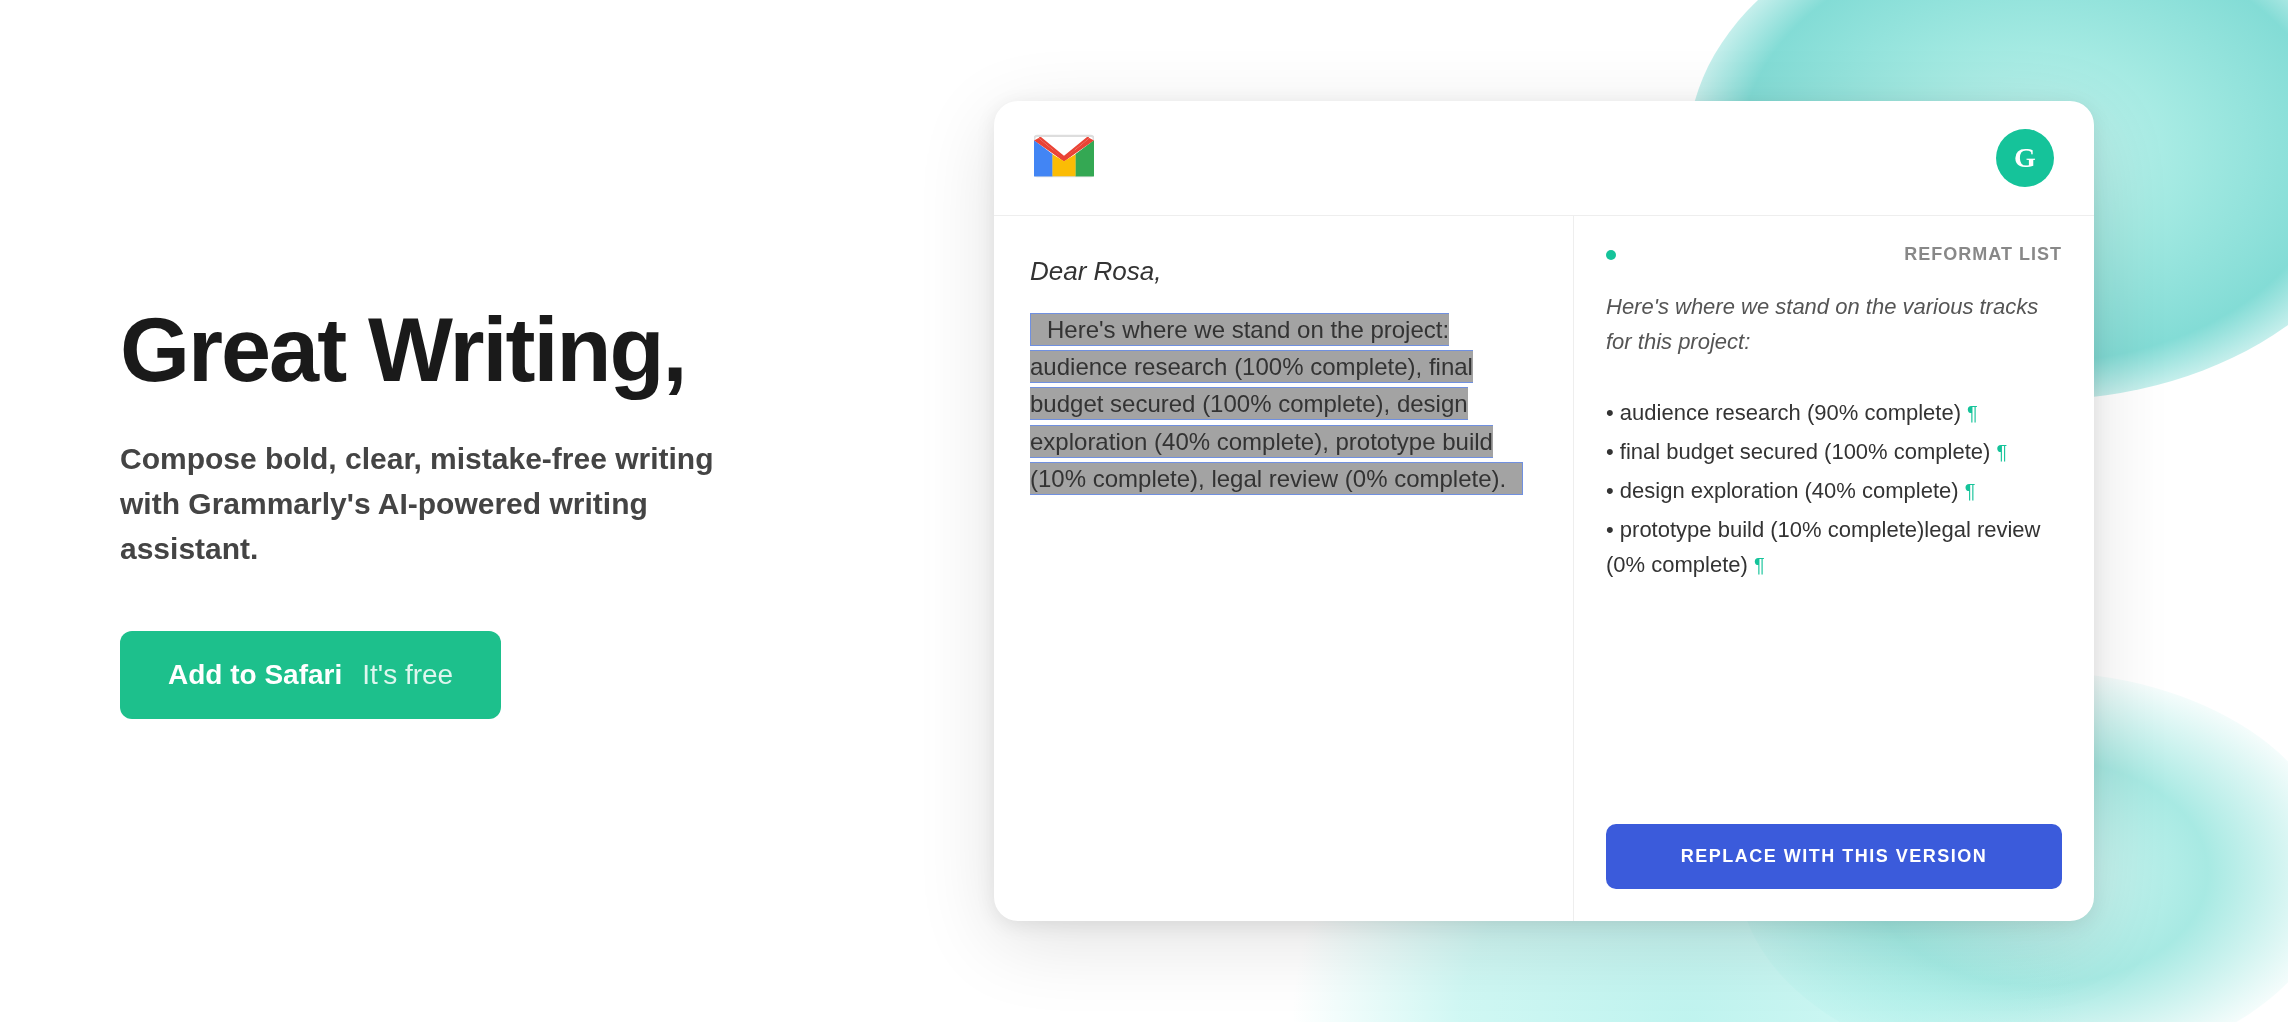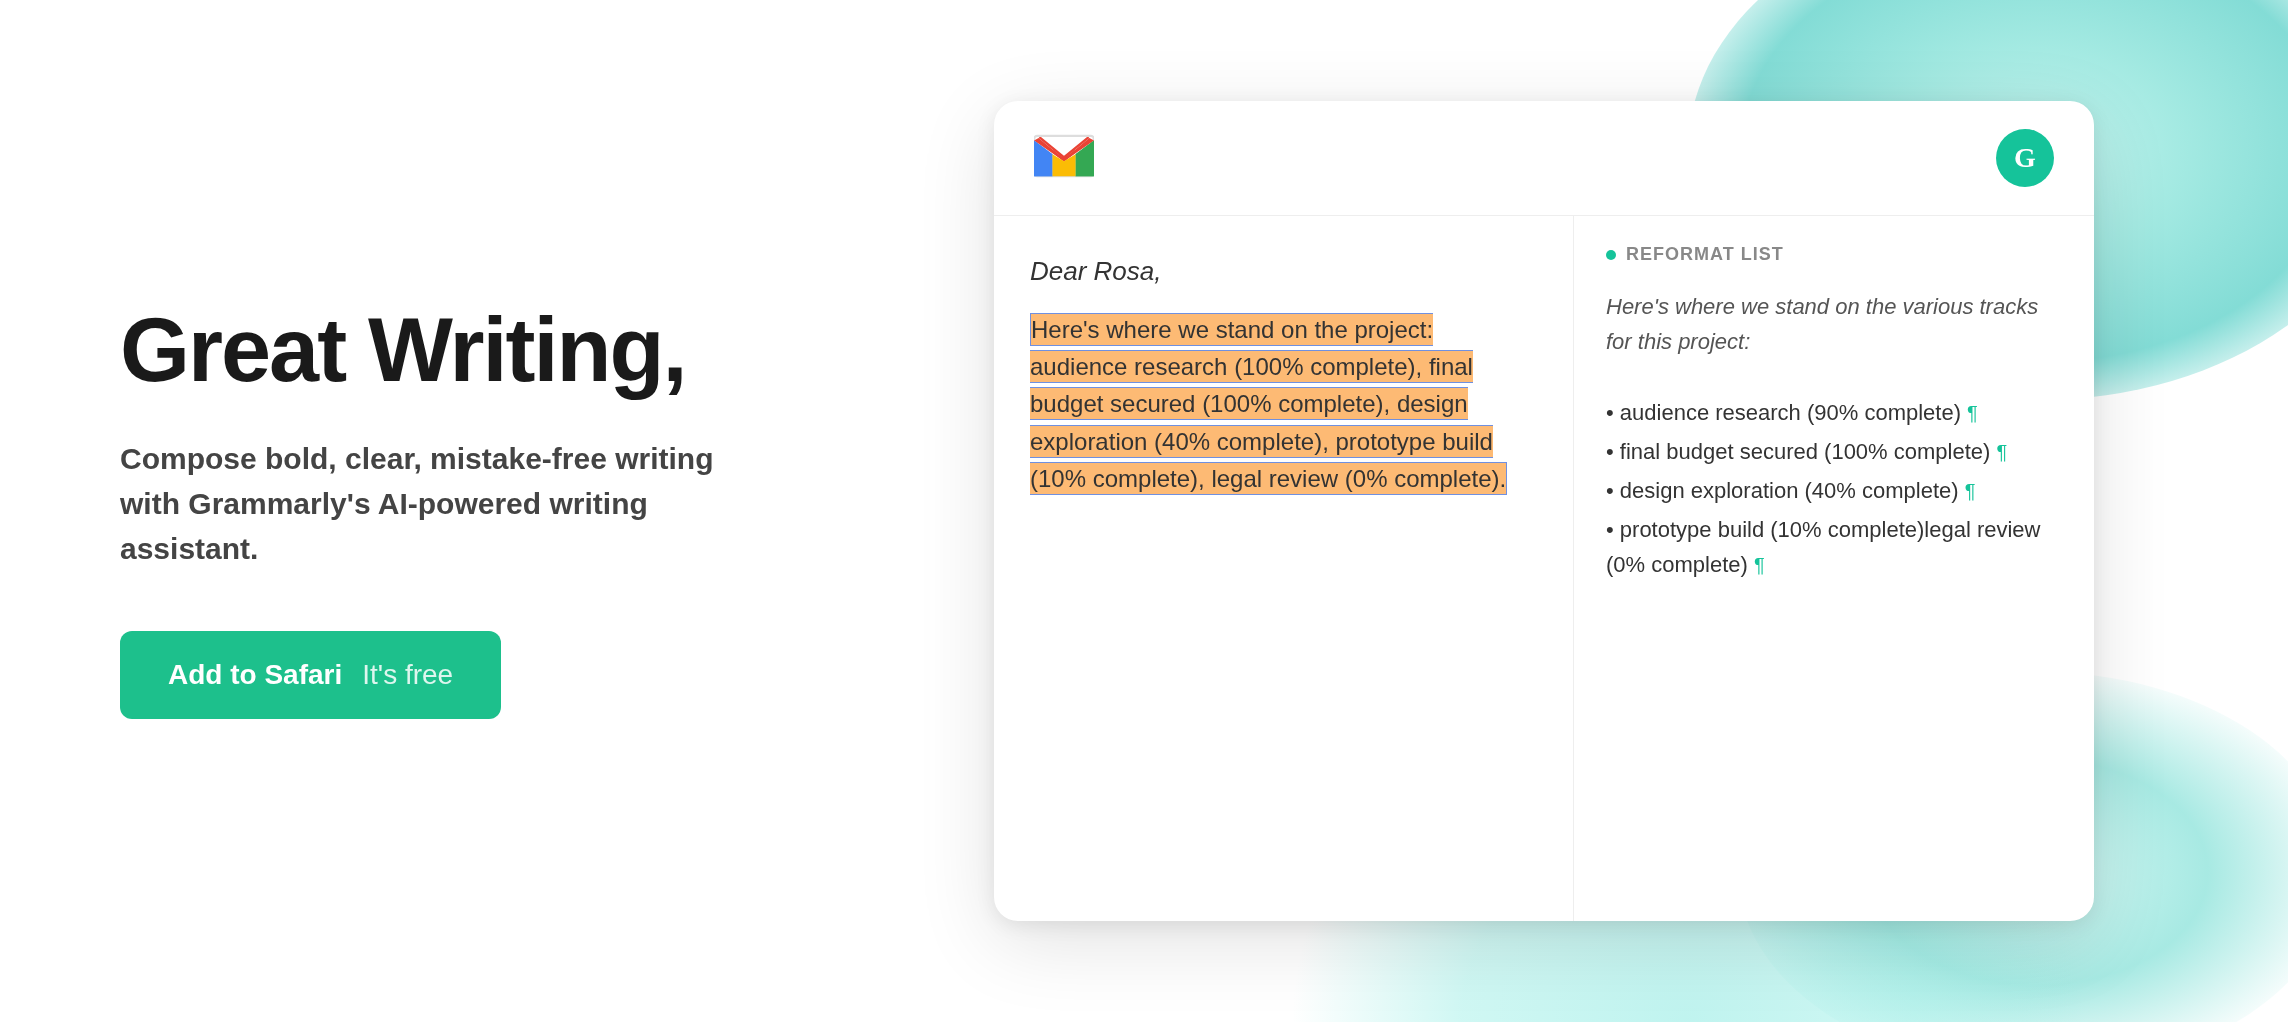--- a/index.html
+++ b/index.html
@@ -181,24 +181,24 @@
       font-style: italic;
     }
 
     .email-body-text {
       font-size: 24px;
       line-height: 1.55;
       color: #333333;
     }
 
     .email-highlighted {
-      background: #fdba74;
+      background: #a3a3a3;
       border: 1px solid #7090e0;
       display: inline;
-      padding: 2px 0;
+      padding: 2px 16px;
     }
 
     
     .suggestions-panel {
       flex: 1;
       padding: 28px 32px 32px 32px;
       display: flex;
       flex-direction: column;
       gap: 24px;
       overflow: hidden;
@@ -206,20 +206,21 @@
 
     .reformat-label {
       display: flex;
       align-items: center;
       gap: 10px;
       font-size: 18px;
       font-weight: 600;
       color: #888888;
       letter-spacing: 1px;
       text-transform: uppercase;
+      justify-content: space-between;
     }
 
     .reformat-dot {
       width: 10px;
       height: 10px;
       background: #15c39a;
       border-radius: 50%;
     }
 
     .suggestion-text {
@@ -320,19 +321,20 @@
 
           <div class="suggestion-text">
             <span class="italic-intro">Here's where we stand on the various tracks for this project:</span>
             <br><br>
             <span class="bullet-item">• audience research (90% complete) <span class="pilcrow">¶</span></span>
             <span class="bullet-item">• final budget secured (100% complete) <span class="pilcrow">¶</span></span>
             <span class="bullet-item">• design exploration (40% complete) <span class="pilcrow">¶</span></span>
             <span class="bullet-item">• prototype build (10% complete)legal review (0% complete) <span class="pilcrow">¶</span></span>
           </div>
 
+          <button class="replace-button">REPLACE WITH THIS VERSION</button>
         </div>
 
       </div>
     </div>
   </div>
 
 </div>
 
 </body></html>

